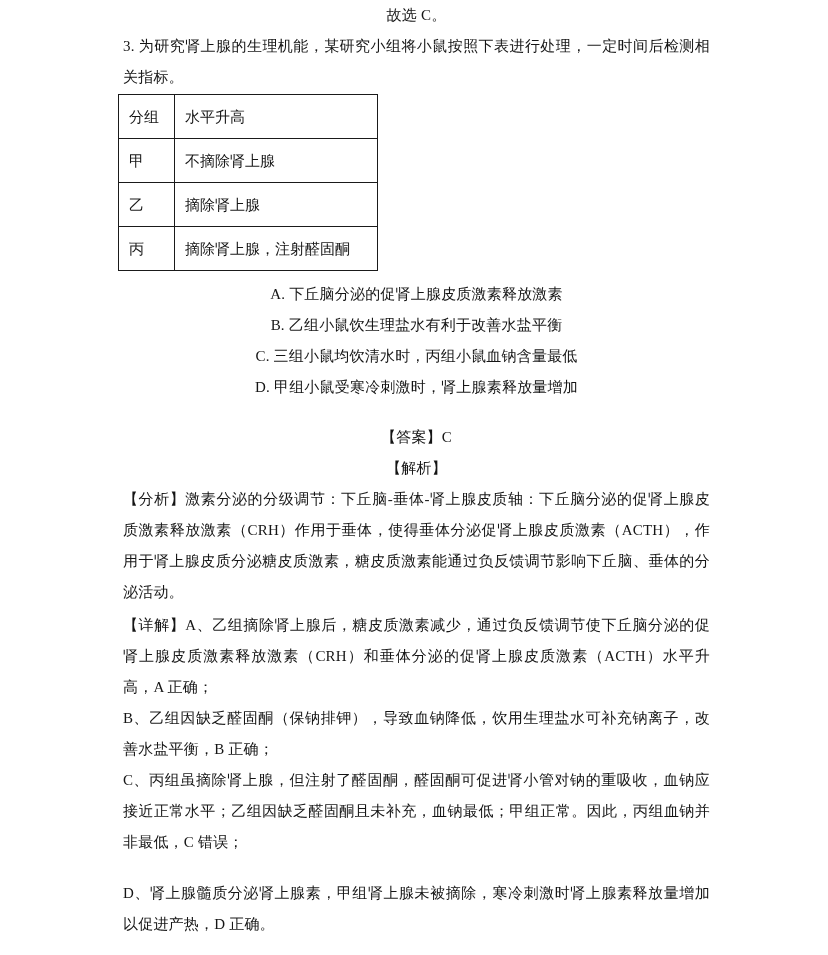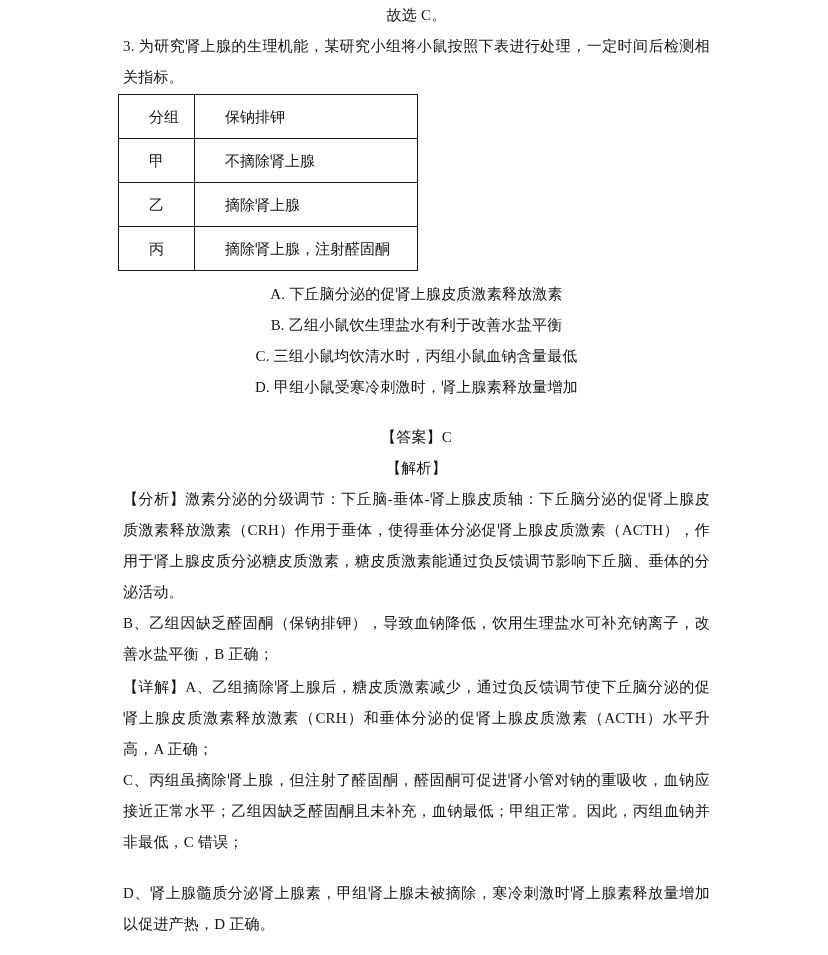--- a/index.html
+++ b/index.html
@@ -32,21 +32,21 @@
   }
   table.exp-table {
     border-collapse: collapse;
     margin: 1px 0 8px -5px;
     table-layout: fixed;
   }
   table.exp-table td {
     border: 1px solid #1a1a1a;
     height: 43px;
     vertical-align: middle;
-    padding: 0 4px 0 30px;
+    padding: 0 4px 0 10px;
     font-size: 15px;
     line-height: 20px;
     text-align: left;
   }
   td.col-group { width: 41px; }
   td.col-treat { width: 188px; }
   .mt7  { margin-top: 19px; }
   .mt2  { margin-top: 2px; }
   .mt4  { margin-top: 20px; }
   .mt11 { margin-top: 11px; }
@@ -58,21 +58,21 @@
 
   <p class="para single">故选 C。</p>
 
   <div>
     <p class="para">3. 为研究肾上腺的生理机能，某研究小组将小鼠按照下表进行处理，一定时间后检测相关指标。</p>
 
     <table class="exp-table">
       <tbody>
         <tr>
           <td class="col-group">分组</td>
-          <td class="col-treat">保钠排钾</td>
+          <td class="col-treat">水平升高</td>
         </tr>
         <tr>
           <td class="col-group">甲</td>
           <td class="col-treat">不摘除肾上腺</td>
         </tr>
         <tr>
           <td class="col-group">乙</td>
           <td class="col-treat">摘除肾上腺</td>
         </tr>
         <tr>
@@ -85,21 +85,21 @@
 
     <p class="para single">A. 下丘脑分泌的促肾上腺皮质激素释放激素</p>
     <p class="para single">B. 乙组小鼠饮生理盐水有利于改善水盐平衡</p>
     <p class="para single">C. 三组小鼠均饮清水时，丙组小鼠血钠含量最低</p>
     <p class="para single">D. 甲组小鼠受寒冷刺激时，肾上腺素释放量增加</p>
 
     <p class="para single mt7">【答案】C</p>
     <p class="para single">【解析】</p>
     <p class="para">【分析】激素分泌的分级调节：下丘脑-垂体-肾上腺皮质轴：下丘脑分泌的促肾上腺皮质激素释放激素（CRH）作用于垂体，使得垂体分泌促肾上腺皮质激素（ACTH），作用于肾上腺皮质分泌糖皮质激素，糖皮质激素能通过负反馈调节影响下丘脑、垂体的分泌活动。</p>
 
+    <p class="para mt2">【详解】A、乙组摘除肾上腺后，糖皮质激素减少，通过负反馈调节使下丘脑分泌的促肾上腺皮质激素释放激素（CRH）和垂体分泌的促肾上腺皮质激素（ACTH）水平升高，A 正确；</p>
     <p class="para">B、乙组因缺乏醛固酮（保钠排钾），导致血钠降低，饮用生理盐水可补充钠离子，改善水盐平衡，B 正确；</p>
-    <p class="para mt2">【详解】A、乙组摘除肾上腺后，糖皮质激素减少，通过负反馈调节使下丘脑分泌的促肾上腺皮质激素释放激素（CRH）和垂体分泌的促肾上腺皮质激素（ACTH）水平升高，A 正确；</p>
     <p class="para">C、丙组虽摘除肾上腺，但注射了醛固酮，醛固酮可促进肾小管对钠的重吸收，血钠应接近正常水平；乙组因缺乏醛固酮且未补充，血钠最低；甲组正常。因此，丙组血钠并非最低，C 错误；</p>
     <p class="para mt4">D、肾上腺髓质分泌肾上腺素，甲组肾上腺未被摘除，寒冷刺激时肾上腺素释放量增加以促进产热，D 正确。</p>
 
     <p class="para single mt11">故选 C。</p>
   </div>
 
 </div>
 
 </body></html>

